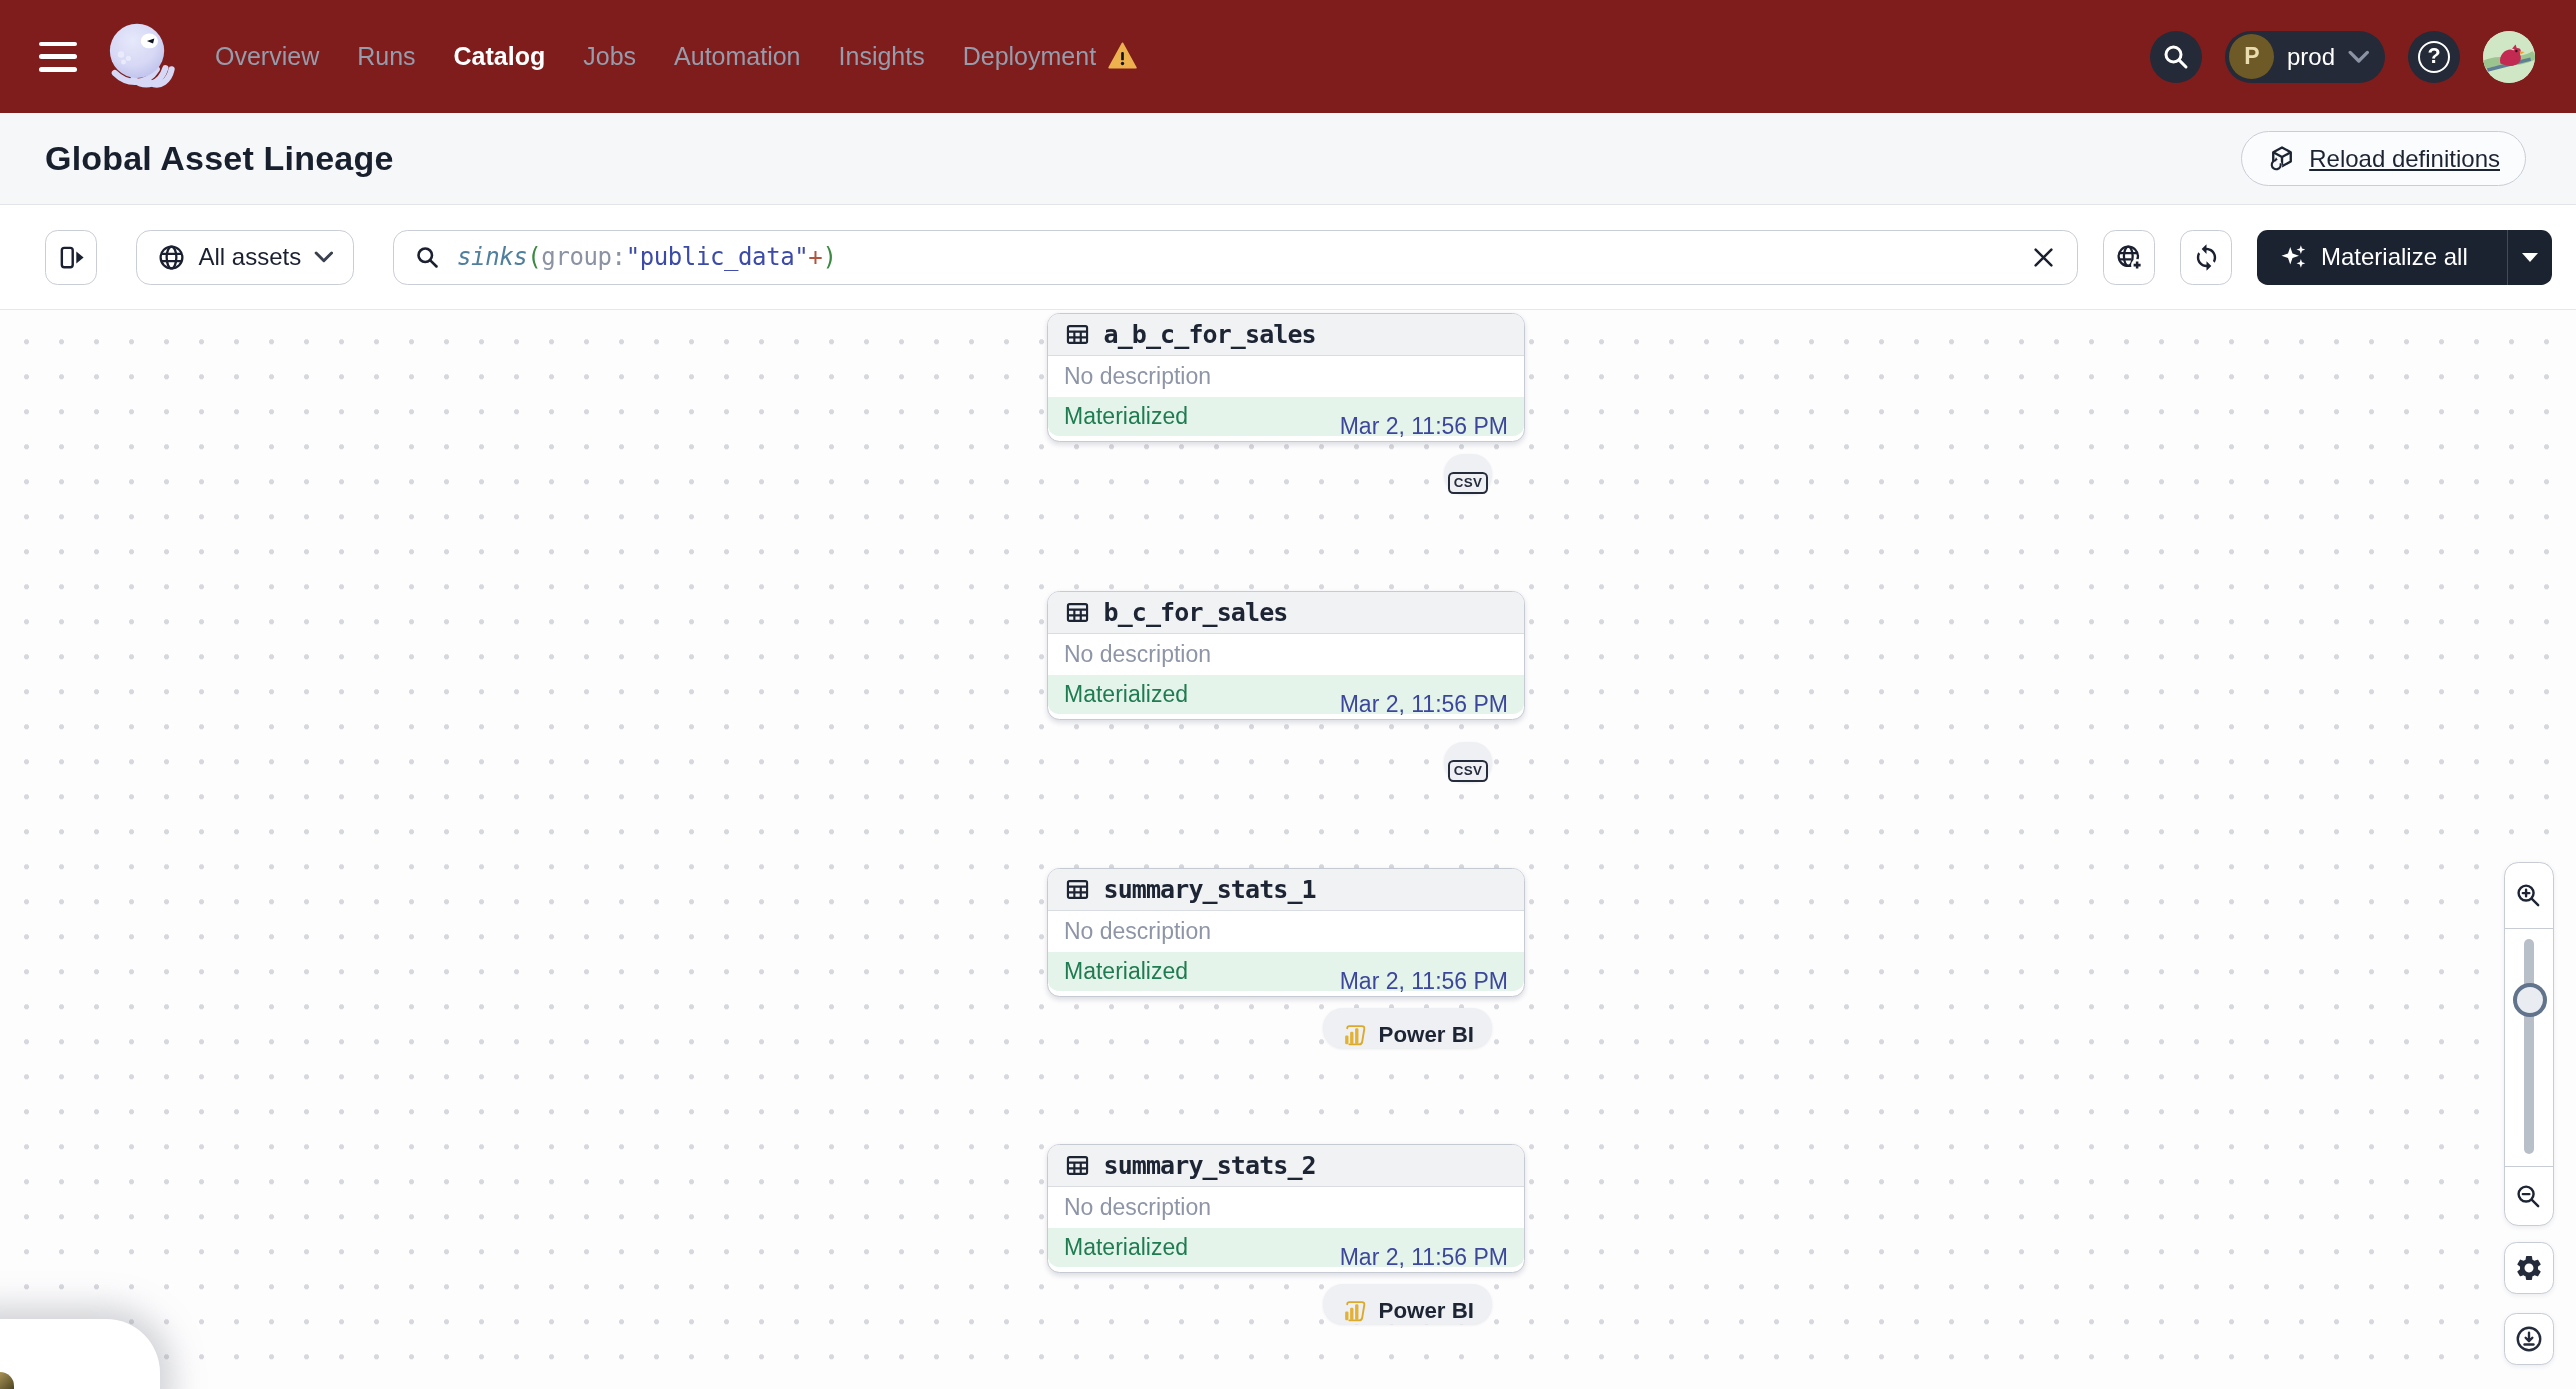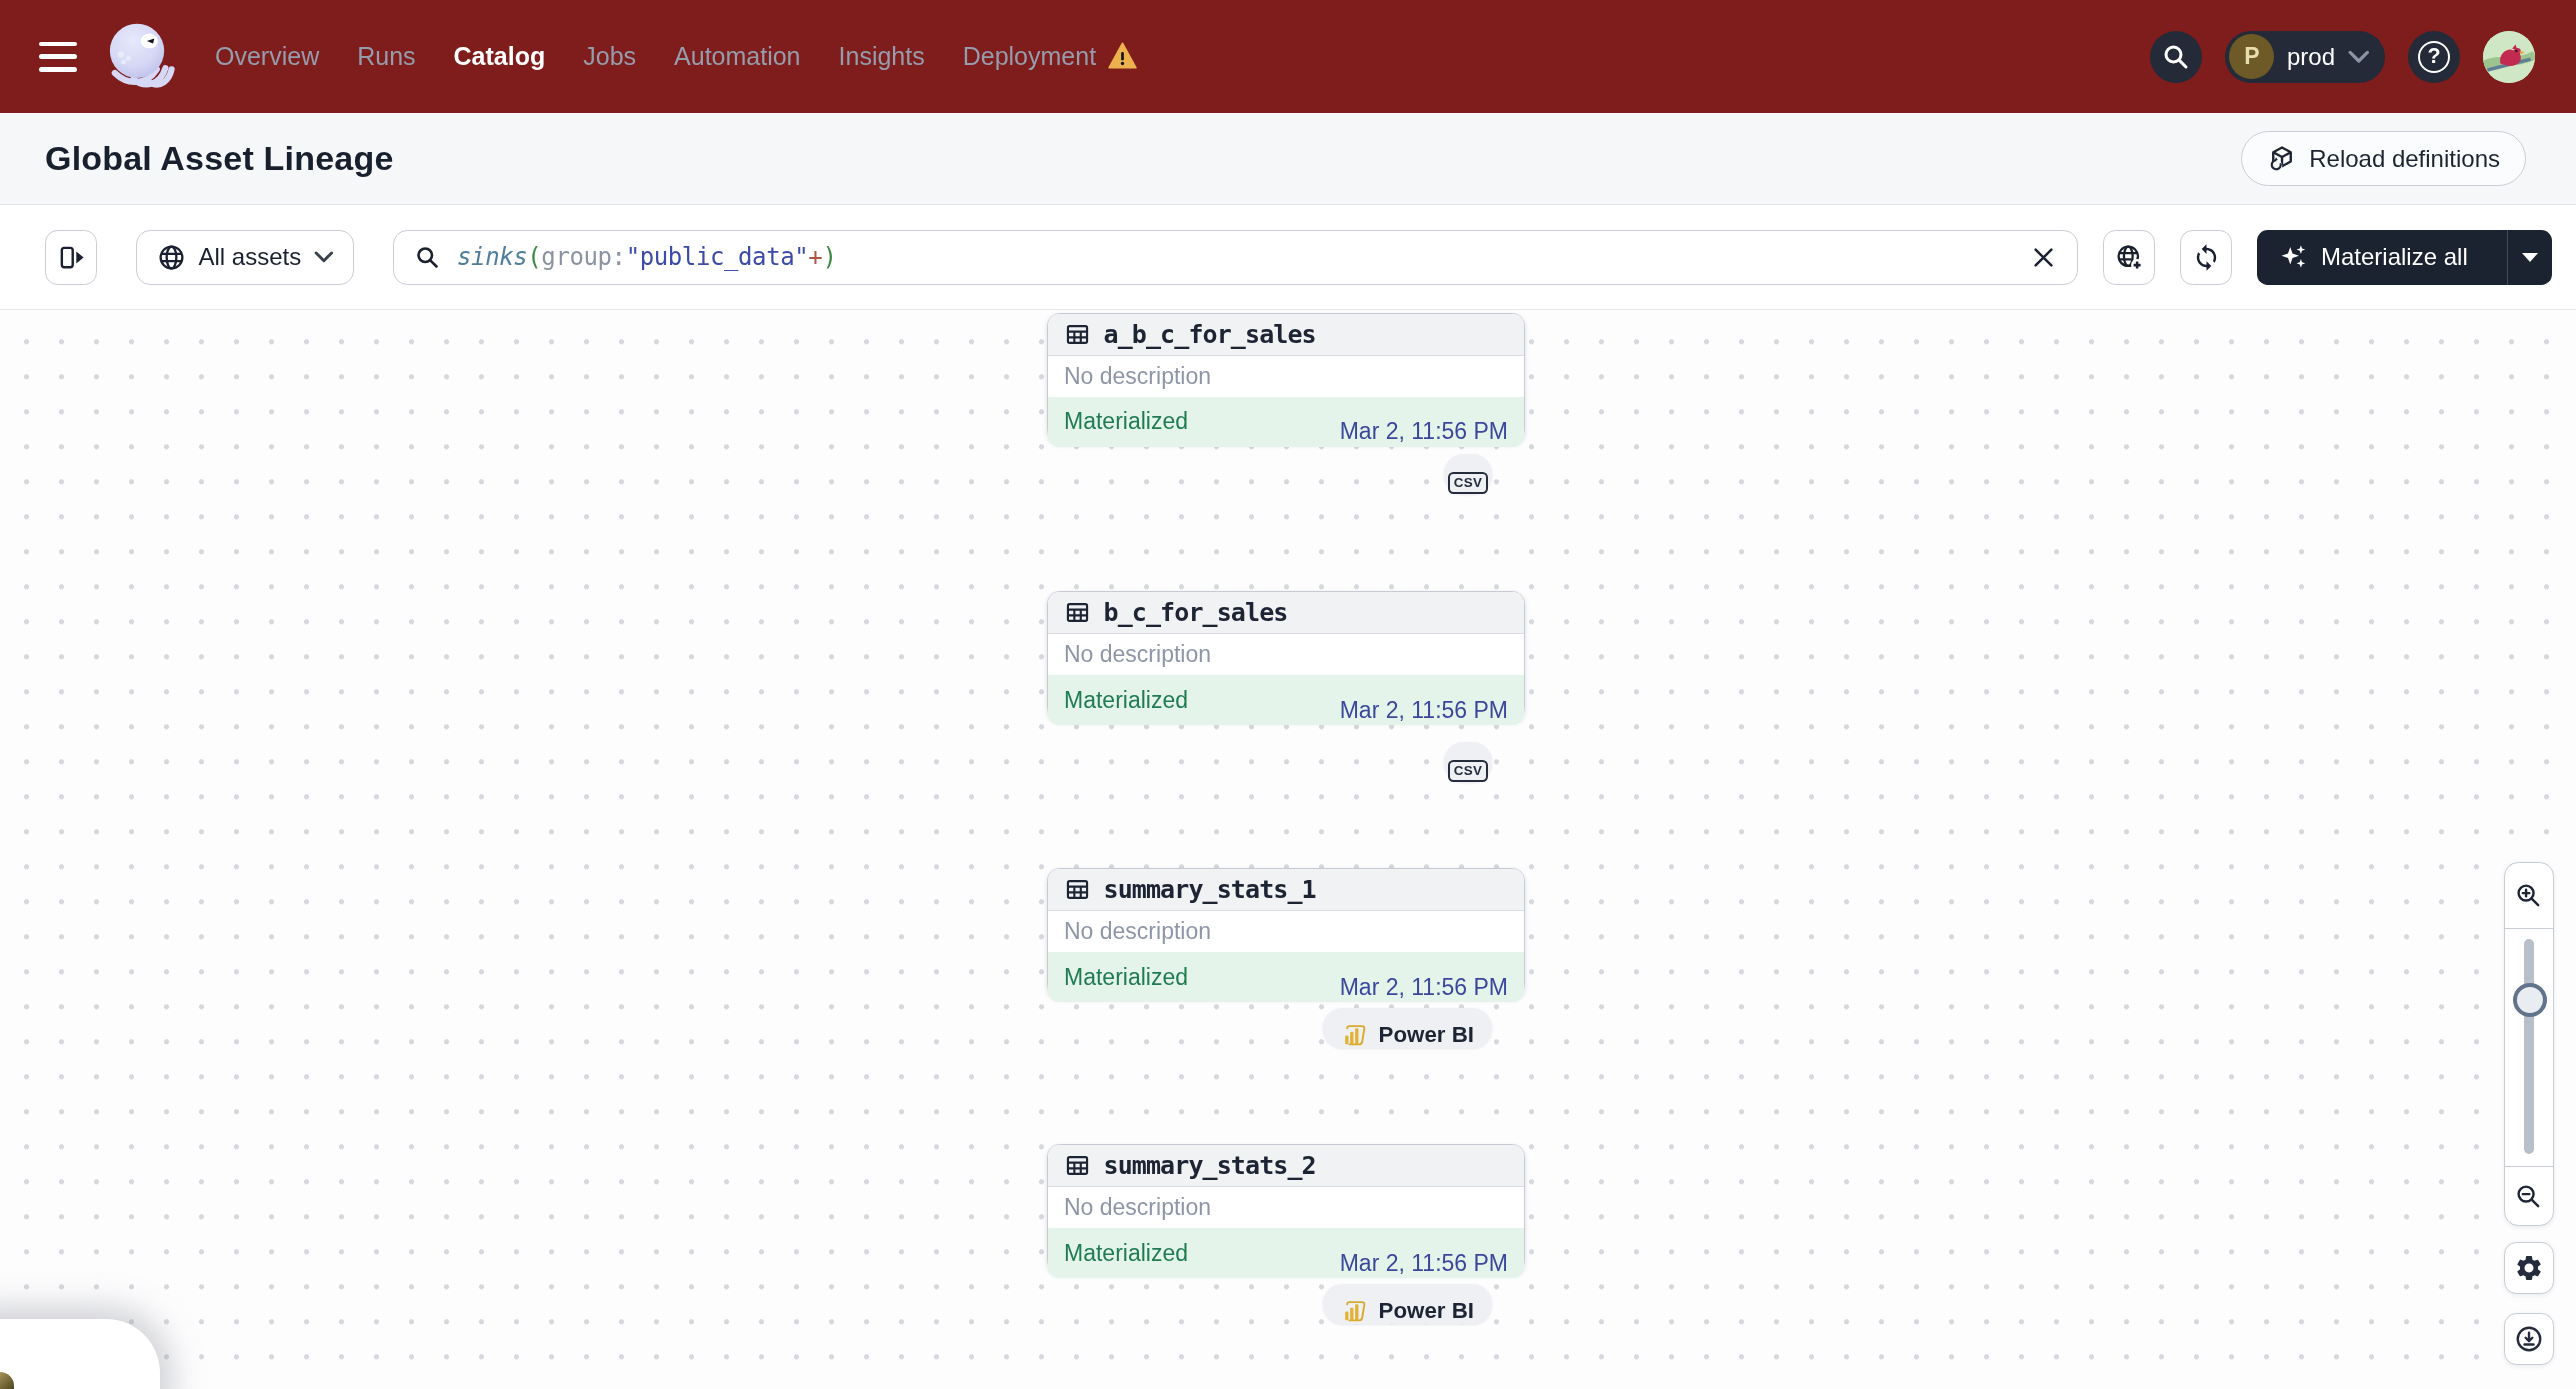--- a/index.html
+++ b/index.html
@@ -33,21 +33,21 @@
             align-items:center; justify-content:center; }
   .user-avatar { width:52px; height:52px; border-radius:50%; overflow:hidden;
                  background:#cfe7c4; cursor:pointer; }
 
   
   .page-header { height:92px; background:#f6f7f9; border-bottom:0.9px solid #e2e4e9;
                  display:flex; align-items:center; padding:0 50px 0 45px; }
   .page-title { font-size:34px; font-weight:600; color:#18202e; letter-spacing:0.2px; }
   .reload-btn { margin-left:auto; height:55px; border:1.8px solid #c9cdd6; border-radius:28px;
                 background:#fbfcfd; display:flex; align-items:center; gap:12.5px; padding:0 25px;
-                font-size:24px; color:#1c2432; cursor:pointer; }
+                font-size:24px; color:#1c2432; cursor:pointer;text-decoration:underline; }
 
   
   .toolbar { height:105px; background:#ffffff; border-bottom:0.9px solid #e5e7ea;
              display:flex; align-items:center; padding:0 24px 0 45px; gap:25px;justify-content:flex-end; }
   .tb-btn { height:55px; width:52px; border:1.8px solid #c9cdd6; border-radius:12.5px;
             background:#ffffff; display:flex; align-items:center; justify-content:center;
             cursor:pointer; flex:0 0 auto; }
   .assets-dd { height:55px; border:1.8px solid #c9cdd6; border-radius:14.3px; background:#ffffff;
                display:flex; align-items:center; gap:12.5px; padding:0 19.7px; cursor:pointer;
                margin-left:14.3px; flex:0 0 auto; }
@@ -80,21 +80,21 @@
   .asset-card { position:absolute; left:1047px; width:478px; height:129px;
                 border:1.8px solid #c6cad3; border-radius:12.5px; background:#ffffff;
                 box-shadow:0 2.7px 5.4px rgba(35,45,65,.14); cursor:pointer; }
   .ac-header { height:42px; background:#f1f2f4; border-bottom:0.9px solid #d9dce1;
                border-radius:10.7px 10.7px 0 0; display:flex; align-items:center; gap:12.5px;
                padding:0 16px; }
   .ac-name { font-family:"DejaVu Sans Mono", monospace; font-size:25px; font-weight:700;
              color:#1d2433; letter-spacing:-0.9px; }
   .ac-body { height:41px; display:flex; align-items:center; padding:0 16px;
              font-size:23px; color:#8d95a7; }
-  .ac-footer { height:50px; background:#e4f4ea; border-radius:0 0 10.7px 10.7px; display:flex;
+  .ac-footer { height:39px; background:#e4f4ea; border-radius:0 0 10.7px 10.7px; display:flex;
                align-items:center; justify-content:space-between; padding:0 16px; }
   .ac-status { font-size:23px; color:#1f7b50; }
   .ac-time { font-size:23px; color:#3c479c;margin-top:20px; }
 
   .kind-badge { position:absolute; right:1084px; height:40px; background:#eef0f3;
                 border-radius:19.7px; display:flex; align-items:flex-end; justify-content:center;
                 box-shadow:0 0.9px 2.7px rgba(35,45,65,.10); }
   .csv-badge { width:48px; }
   .csv-box { border:2.7px solid #252c3c; border-radius:5.4px; padding:0 3.6px; font-size:13.4px;
              font-weight:800; color:#252c3c; letter-spacing:0.4px; line-height:18px; }

